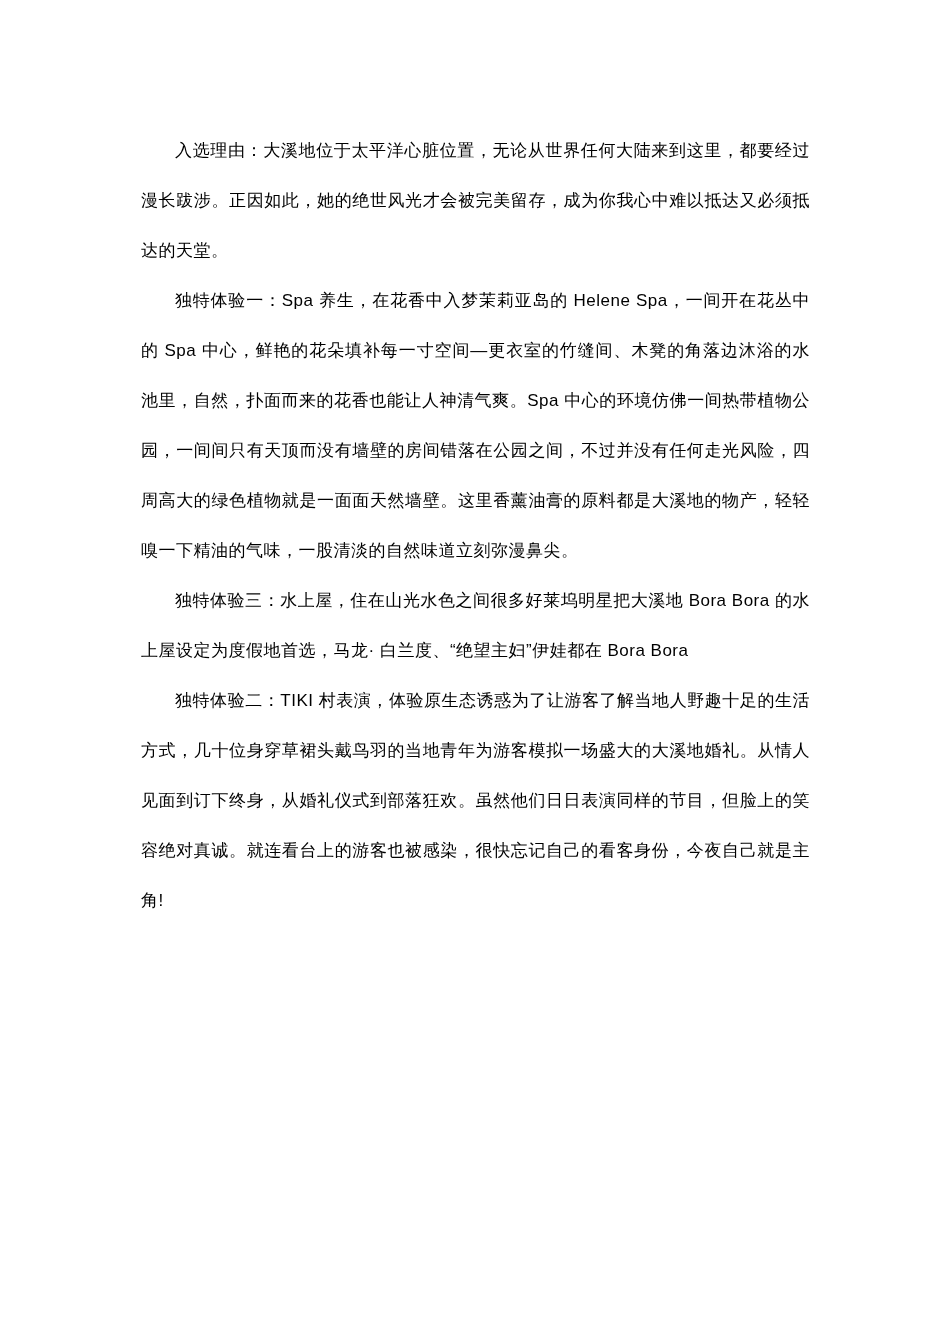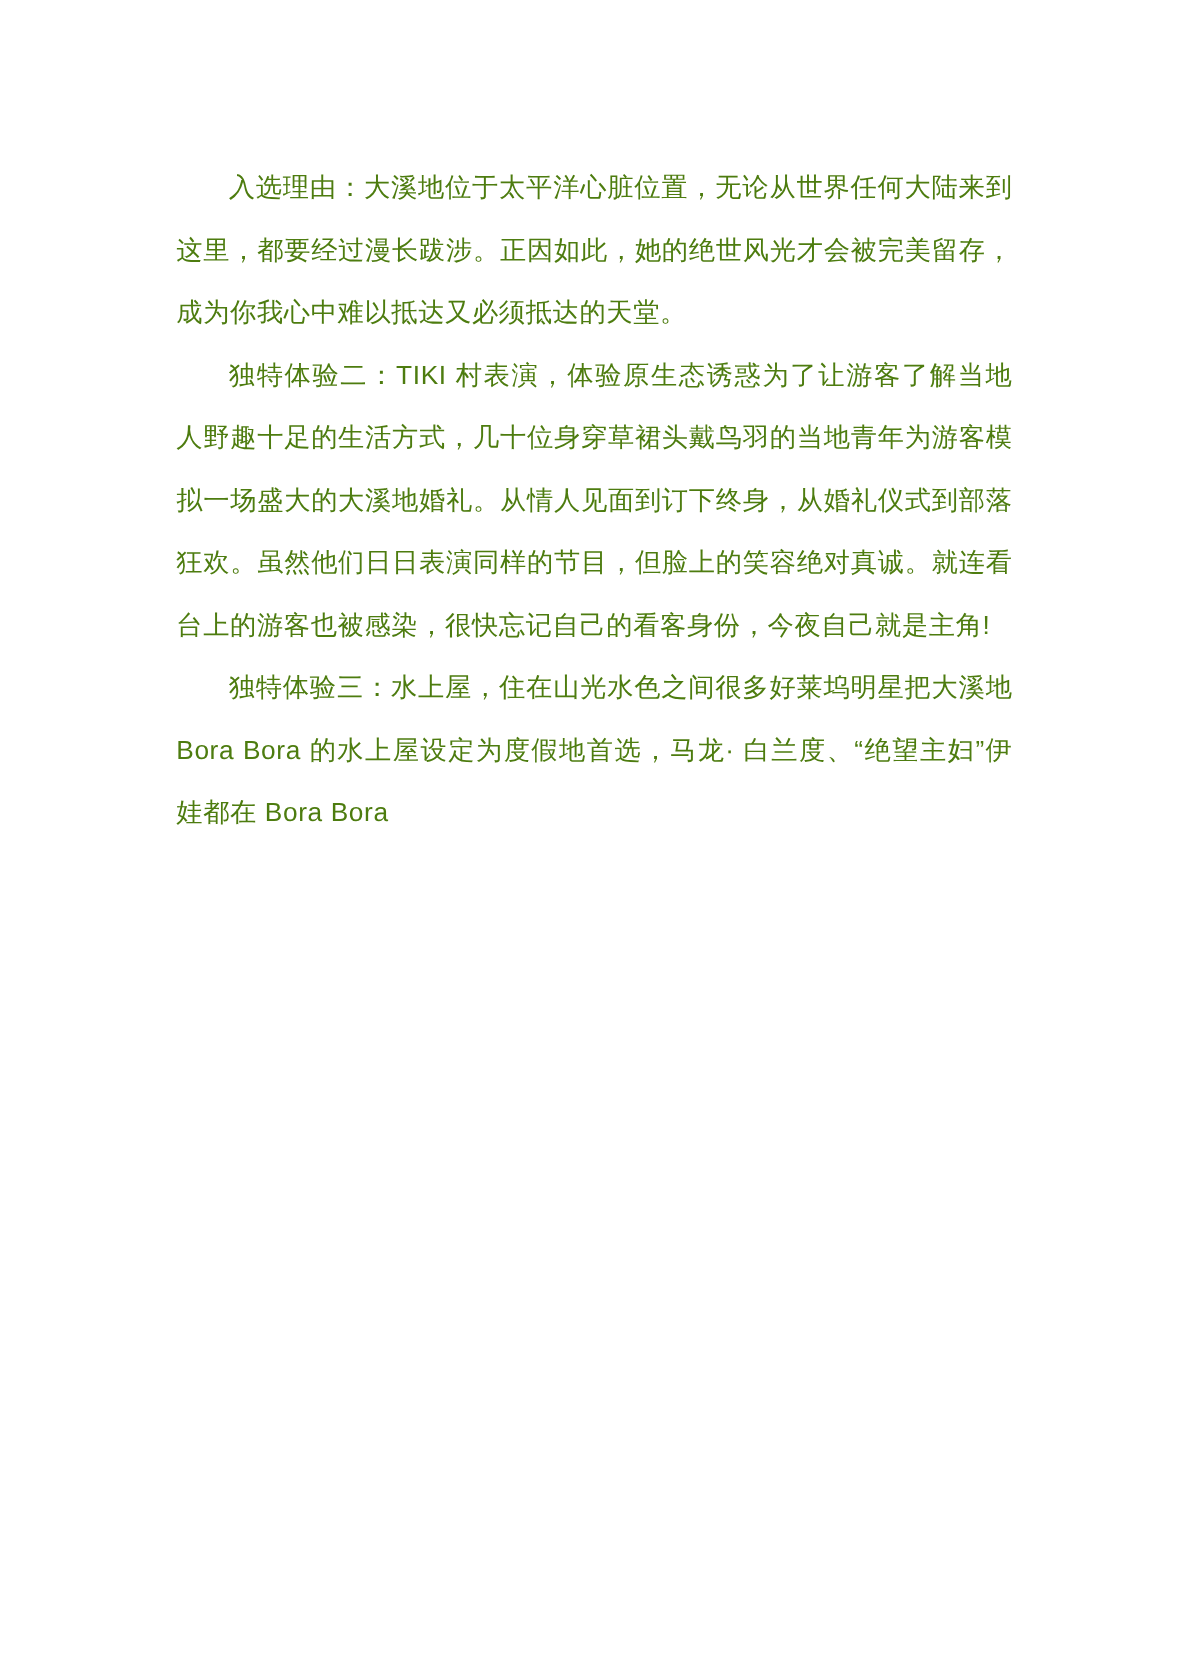--- a/index.html
+++ b/index.html
@@ -16,31 +16,32 @@
     box-sizing: border-box;
     padding: 126px 140px 0 141px;
     overflow: hidden;
   }
   .doc-body {
     width: 669px;
   }
   .para {
     margin: 0;
     font-family: "Liberation Sans", "DejaVu Sans", sans-serif;
-    font-size: 21px;
+    font-size: 17px;
     line-height: 50px;
-    color: #4d7c0f;
+    color: #000000;
     text-align: justify;
     text-indent: 2em;
     letter-spacing: 0.5px;
     word-break: break-word;
   }
 </style>
 </head>
 <body>
 
 <div class="page">
   <div class="doc-body">
     <p class="para">入选理由：大溪地位于太平洋心脏位置，无论从世界任何大陆来到这里，都要经过漫长跋涉。正因如此，她的绝世风光才会被完美留存，成为你我心中难以抵达又必须抵达的天堂。</p>
+    <p class="para">独特体验一：Spa 养生，在花香中入梦茉莉亚岛的 Helene Spa，一间开在花丛中的 Spa 中心，鲜艳的花朵填补每一寸空间—更衣室的竹缝间、木凳的角落边沐浴的水池里，自然，扑面而来的花香也能让人神清气爽。Spa 中心的环境仿佛一间热带植物公园，一间间只有天顶而没有墙壁的房间错落在公园之间，不过并没有任何走光风险，四周高大的绿色植物就是一面面天然墙壁。这里香薰油膏的原料都是大溪地的物产，轻轻嗅一下精油的气味，一股清淡的自然味道立刻弥漫鼻尖。</p>
+    <p class="para">独特体验三：水上屋，住在山光水色之间很多好莱坞明星把大溪地 Bora Bora 的水上屋设定为度假地首选，马龙· 白兰度、“绝望主妇”伊娃都在 Bora Bora</p>
     <p class="para">独特体验二：TIKI 村表演，体验原生态诱惑为了让游客了解当地人野趣十足的生活方式，几十位身穿草裙头戴鸟羽的当地青年为游客模拟一场盛大的大溪地婚礼。从情人见面到订下终身，从婚礼仪式到部落狂欢。虽然他们日日表演同样的节目，但脸上的笑容绝对真诚。就连看台上的游客也被感染，很快忘记自己的看客身份，今夜自己就是主角!</p>
-    <p class="para">独特体验三：水上屋，住在山光水色之间很多好莱坞明星把大溪地 Bora Bora 的水上屋设定为度假地首选，马龙· 白兰度、“绝望主妇”伊娃都在 Bora Bora</p>
   </div>
 </div>
 
 </body></html>

